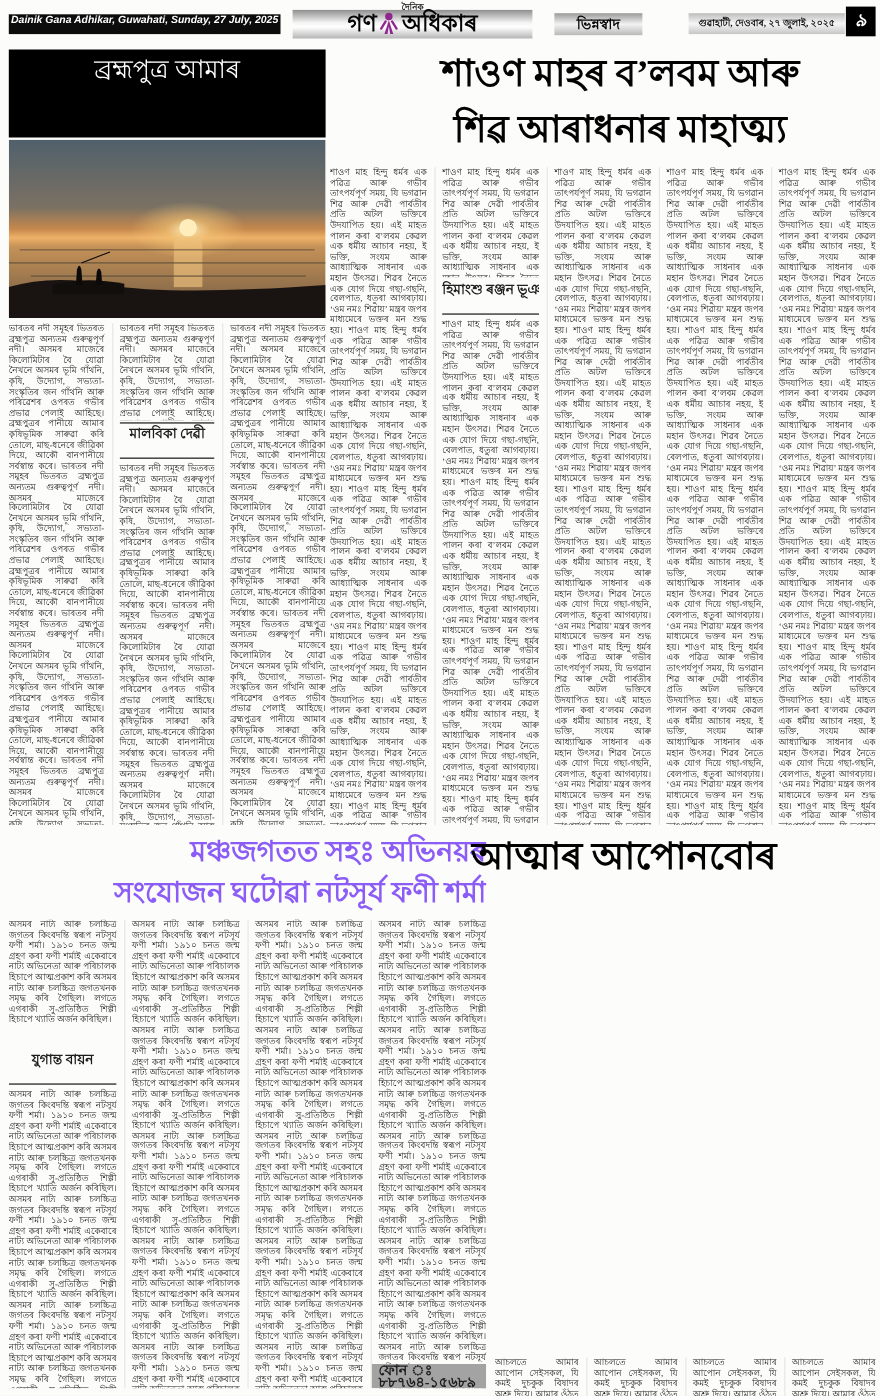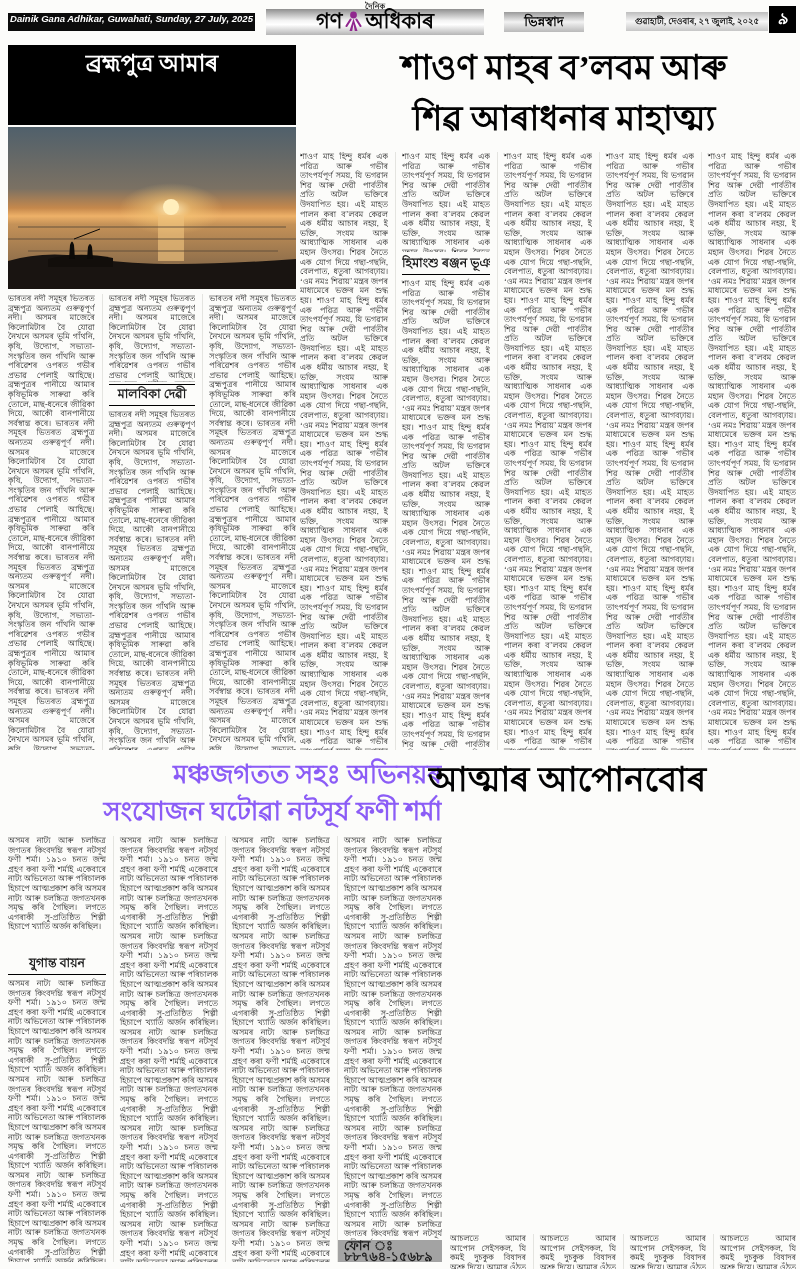--- a/index.html
+++ b/index.html
@@ -45,33 +45,33 @@
   
   .cols{ position:absolute; display:flex; gap:7px; }
   .col{
     flex:1; overflow:hidden; font-size:8px; line-height:9.6px;
     text-align:justify; color:#1d1d1d;
   }
   .col + .col{ border-left:1px solid #e4e4e0; padding-left:6px; }
   .lead{ overflow:hidden; }
   .byline{
     font-weight:bold; font-size:12.5px; text-align:center;
-    border-bottom:1.5px solid #000; padding:2px 0 3px; margin:2px 0 4px;
+    border-bottom:1.5px solid #000; padding:2px 0 14px; margin:2px 0 4px;
     line-height:15px; white-space:nowrap; overflow:hidden;
   }
   .byline.topline{ border-top:1.5px solid #000; }
   .phone{
     position:absolute; right:0; bottom:0; background:#a3a3a3;
     font-weight:bold; font-size:13px; padding-left:6px; line-height:11px;
   }
   
   .tl-headline{
     position:absolute; left:8px; top:45px; width:288px; height:80px;
     background:#000; color:#fff; text-align:center;
-    font-weight:bold; font-size:23px; line-height:38px; overflow:hidden;
+    font-weight:normal; font-size:23px; line-height:38px; overflow:hidden;
   }
   .tl-photo{ position:absolute; left:8px; top:127px; width:288px; height:162px; }
   
   .main-headline{
     position:absolute; left:316px; top:42px; width:496px; height:104px;
     text-align:center; font-weight:bold; font-size:34px; line-height:51px;
     color:#020202; overflow:hidden;
   }
   
   .bl-headline{

